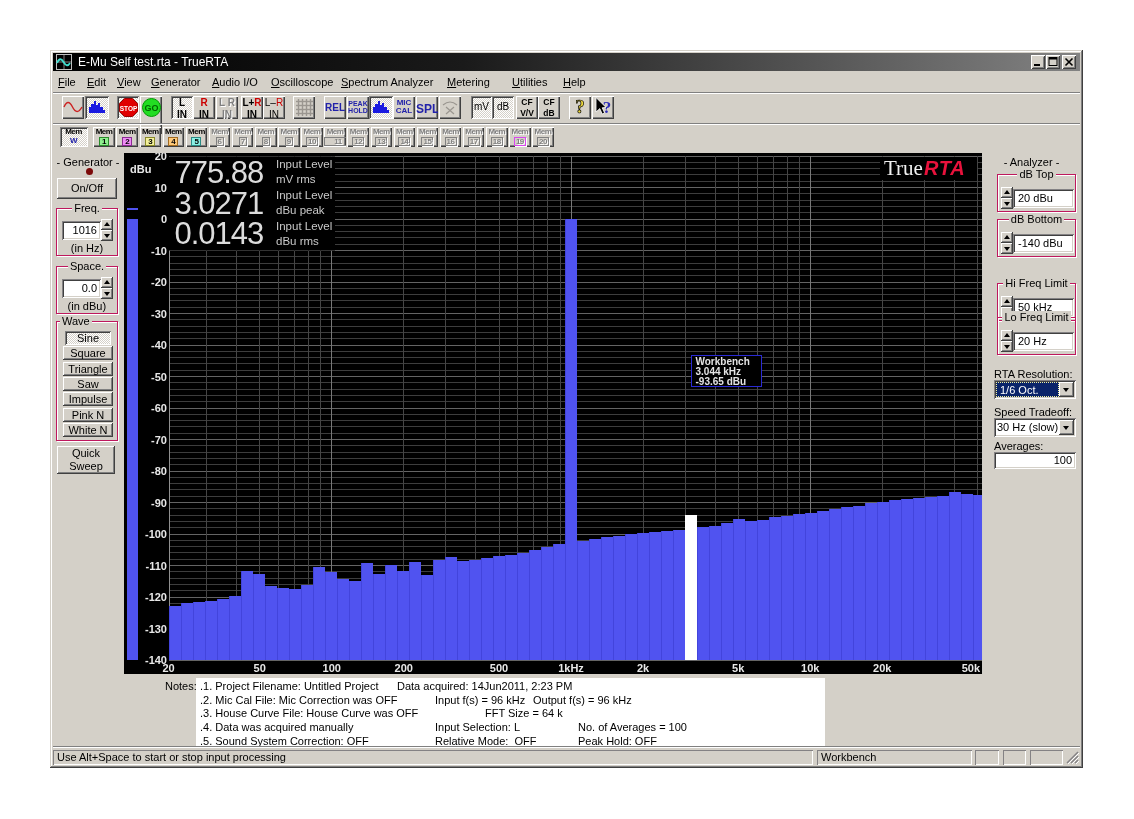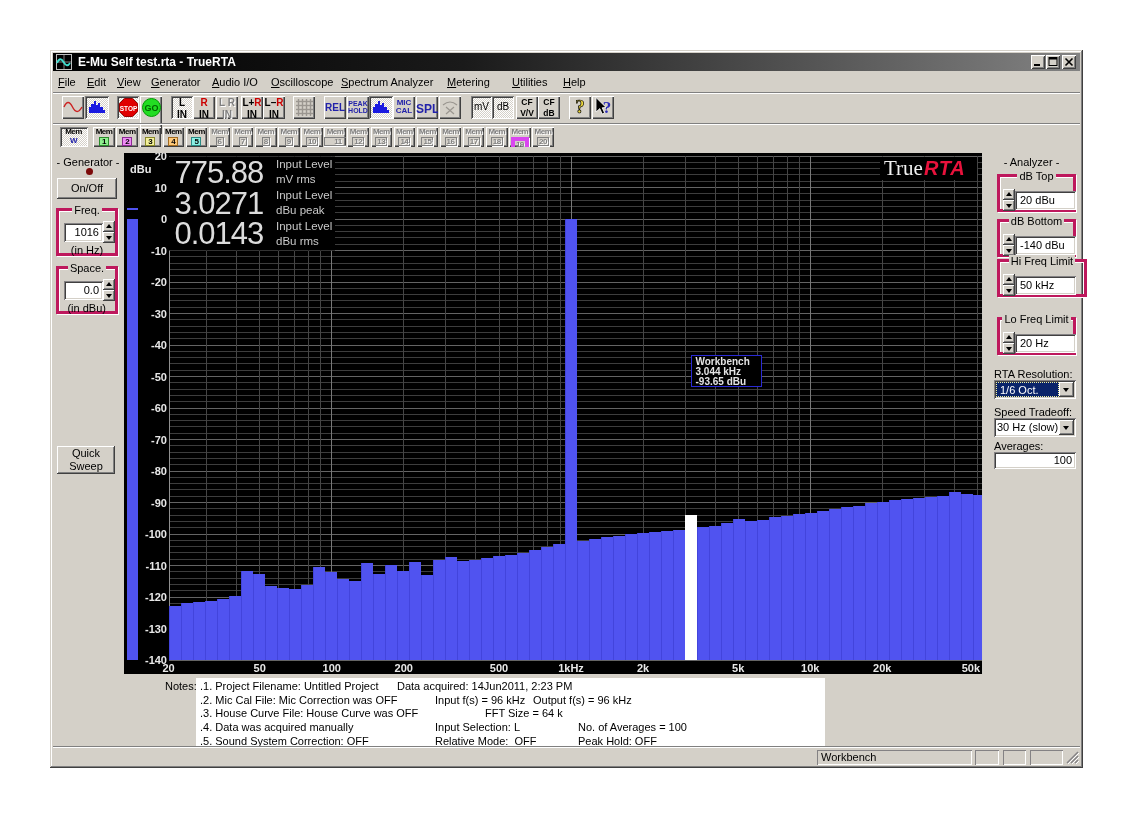--- a/index.html
+++ b/index.html
@@ -1,32 +1,32 @@
 <!DOCTYPE html>
 <html><head><meta charset="utf-8"><style>
 *{margin:0;padding:0;box-sizing:border-box}
 html,body{width:1134px;height:819px;background:#fff;font-family:"Liberation Sans",sans-serif;-webkit-font-smoothing:none}
 #win{position:absolute;left:50px;top:50px;width:1033px;height:718px;background:#d4d0c8;
  box-shadow:inset -1px -1px 0 #404040,inset 1px 1px 0 #d4d0c8,inset -2px -2px 0 #808080,inset 2px 2px 0 #fff}
-#title{position:absolute;left:3px;top:3px;right:3px;height:18px;background:linear-gradient(90deg,#000 0%,#1a1a1a 40%,#828282 100%);color:#fff;font-weight:bold;font-size:12px}
+#title{position:absolute;left:3px;top:3px;right:3px;height:18px;background:linear-gradient(90deg,#000 0%,#1a1a1a 40%,#828282 100%);color:#fff;font-weight:normal;font-size:12px}
 #title .txt{position:absolute;left:25px;top:2px}
 .capbtn{position:absolute;top:2px;width:14px;height:14px;background:#d4d0c8;
  box-shadow:inset 1px 1px 0 #fff,inset -1px -1px 0 #404040,inset 2px 2px 0 #d4d0c8,inset -2px -2px 0 #808080}
 #menubar{position:absolute;left:3px;top:22px;right:3px;height:20px;font-size:11px;color:#000}
 #menubar span{position:absolute;top:4px}
 #menubar u{text-decoration:underline}
 .tbrow{position:absolute;left:3px;right:3px}
 .tbtn{position:absolute;background:#d4d0c8;box-shadow:inset 1px 1px 0 #fff,inset -1px -1px 0 #404040,inset -2px -2px 0 #808080;
  font-size:10px;text-align:center;color:#000;overflow:hidden}
 .tbtn.press{background:repeating-conic-gradient(#fff 0 25%,#d4d0c8 0 50%) 0 0/2px 2px;
  box-shadow:inset 1px 1px 0 #808080,inset -1px -1px 0 #fff,inset 2px 2px 0 #404040}
 .tbtn.dis{color:#808080;text-shadow:1px 1px 0 #fff}
 .blue{color:#2222aa}
 .sep{position:absolute;left:3px;right:3px;height:2px;border-top:1px solid #808080;border-bottom:1px solid #fff}
-.gb{position:absolute;border:3px solid #be185d;box-shadow:inset 1px 1px 0 #fff, 1px 1px 0 #fff}
+.gb{position:absolute;border:1px solid #be185d;box-shadow:inset 1px 1px 0 #fff, 1px 1px 0 #fff}
 .gb>.lg{position:absolute;top:-7px;left:0;right:0;text-align:center;font-size:11px}
 .gb>.lg span{background:#d4d0c8;padding:0 2px}
 .fld{position:absolute;background:#fff;box-shadow:inset 1px 1px 0 #848284,inset -1px -1px 0 #fff,inset 2px 2px 0 #404040,inset -2px -2px 0 #d4d0c8;font-size:11px}
 .btn{position:absolute;background:#d4d0c8;box-shadow:inset -1px -1px 0 #404040,inset 1px 1px 0 #fff,inset -2px -2px 0 #808080,inset 2px 2px 0 #d4d0c8;font-size:11px;text-align:center;color:#000}
 .btn.press{background:repeating-conic-gradient(#fff 0 25%,#d4d0c8 0 50%) 0 0/2px 2px;box-shadow:inset 1px 1px 0 #808080,inset -1px -1px 0 #fff,inset 2px 2px 0 #404040}
 .spin{position:absolute;width:12px}
 .spin>div{position:absolute;left:0;width:12px;background:#d4d0c8;box-shadow:inset -1px -1px 0 #404040,inset 1px 1px 0 #fff,inset -2px -2px 0 #808080,inset 2px 2px 0 #d4d0c8}
 .arr-u{width:0;height:0;border-left:3px solid transparent;border-right:3px solid transparent;border-bottom:4px solid #000;position:absolute;left:3px;top:3px}
 .arr-d{width:0;height:0;border-left:3px solid transparent;border-right:3px solid transparent;border-top:4px solid #000;position:absolute;left:3px;top:4px}
 .lab{position:absolute;font-size:11px;color:#000}
@@ -94,21 +94,21 @@
       <div class="tbtn " style="left:140px;top:46px;width:22px;height:23px">
         <div style="font-size:10px;line-height:12px;margin-top:1px;font-weight:bold"><span style="color:#c00">R</span><br>IN</div>
       </div>
       <div class="tbtn dis" style="left:163px;top:46px;width:22px;height:23px">
         <div style="font-size:10px;line-height:12px;margin-top:1px;font-weight:bold">L R<br>IN</div>
       </div>
       <div class="tbtn " style="left:188px;top:46px;width:22px;height:23px">
         <div style="font-size:10px;line-height:12px;margin-top:1px;font-weight:bold">L+<span style="color:#c00">R</span><br>IN</div>
       </div>
       <div class="tbtn " style="left:210px;top:46px;width:22px;height:23px">
-        <div style="font-size:10px;line-height:12px;margin-top:1px;font-weight:bold">L–<span style="color:#c00">R</span><br>IN</div>
+        <div style="font-size:10px;line-height:12px;margin-top:1px;font-weight:normal">L–<span style="color:#c00">R</span><br>IN</div>
       </div>
       <div class="tbtn dis" style="left:240px;top:46px;width:22px;height:23px"><svg width="17" height="17" style="margin-top:3px">
           <g stroke="#9a9690" stroke-width="1.4">
             <line x1="0" y1="2.5" x2="17" y2="2.5"></line>
             <line x1="0" y1="6.5" x2="17" y2="6.5"></line>
             <line x1="0" y1="10.5" x2="17" y2="10.5"></line>
             <line x1="0" y1="14.5" x2="17" y2="14.5"></line>
             <line x1="2.5" y1="0" x2="2.5" y2="17"></line>
             <line x1="6.5" y1="0" x2="6.5" y2="17"></line>
             <line x1="10.5" y1="0" x2="10.5" y2="17"></line>
@@ -207,21 +207,21 @@
       <div class="tbtn dis" style="left:386.8px;top:77px;width:21.5px;height:20px">
         <div class="memtx">Mem<br><span style="border:1px solid #808080;box-shadow:1px 1px 0 #fff;padding:0 1px;display:inline-block;line-height:7px">16</span></div>
       </div>
       <div class="tbtn dis" style="left:409.9px;top:77px;width:21.5px;height:20px">
         <div class="memtx">Mem<br><span style="border:1px solid #808080;box-shadow:1px 1px 0 #fff;padding:0 1px;display:inline-block;line-height:7px">17</span></div>
       </div>
       <div class="tbtn dis" style="left:433.0px;top:77px;width:21.5px;height:20px">
         <div class="memtx">Mem<br><span style="border:1px solid #808080;box-shadow:1px 1px 0 #fff;padding:0 1px;display:inline-block;line-height:7px">18</span></div>
       </div>
       <div class="tbtn dis" style="left:456.1px;top:77px;width:21.5px;height:20px">
-        <div class="memtx">Mem<br><span style="border:4px solid #d946ef;box-shadow:1px 1px 0 #fff;padding:0 1px;display:inline-block;line-height:7px">19</span></div>
+        <div class="memtx">Mem<br><span style="border:1px solid #d946ef;box-shadow:1px 1px 0 #fff;padding:0 1px;display:inline-block;line-height:7px">19</span></div>
       </div>
       <div class="tbtn dis" style="left:479.2px;top:77px;width:21.5px;height:20px">
         <div class="memtx">Mem<br><span style="border:1px solid #808080;box-shadow:1px 1px 0 #fff;padding:0 1px;display:inline-block;line-height:7px">20</span></div>
       </div>
     </div>
     <div class="lab" style="left:6px;top:106px;width:64px;text-align:center">- Generator -</div>
     <div style="position:absolute;left:36px;top:118px;width:7px;height:7px;border-radius:50%;background:#7c0a0a"></div>
     <div class="btn" style="left:7px;top:128px;width:60px;height:21px;line-height:21px">On/Off</div>
     <div class="gb" style="left:6px;top:158px;width:62px;height:48px">
       <div class="lg"><span>Freq.</span></div>
@@ -241,20 +241,30 @@
       <div class="fld" style="left:5px;top:12px;width:39px;height:19px;line-height:19px;text-align:right;padding-right:4px">0.0</div>
       <div class="spin" style="left:44px;top:10px;height:22px">
         <div style="top:0;height:11px">
           <div class="arr-u"></div>
         </div>
         <div style="top:11px;height:11px">
           <div class="arr-d"></div>
         </div>
       </div>
       <div class="lab" style="left:-2px;top:33px;width:106%;text-align:center">(in dBu)</div>
+    </div>
+    <div class="gb" style="left:6px;top:271px;width:62px;height:120px">
+      <div class="lg" style="text-align:left;left:3px"><span>Wave</span></div>
+      <div class="btn press" style="left:8px;top:9px;width:46px;height:14px;line-height:14px;font-size:11px">Sine</div>
+      <div class="btn" style="left:6px;top:24px;width:50px;height:14px;line-height:14px;font-size:11px">Square</div>
+      <div class="btn" style="left:6px;top:40px;width:50px;height:14px;line-height:14px;font-size:11px">Triangle</div>
+      <div class="btn" style="left:6px;top:55px;width:50px;height:14px;line-height:14px;font-size:11px">Saw</div>
+      <div class="btn" style="left:6px;top:70px;width:50px;height:14px;line-height:14px;font-size:11px">Impulse</div>
+      <div class="btn" style="left:6px;top:86px;width:50px;height:14px;line-height:14px;font-size:11px">Pink N</div>
+      <div class="btn" style="left:6px;top:101px;width:50px;height:14px;line-height:14px;font-size:11px">White N</div>
     </div>
     <div class="btn" style="left:7px;top:396px;width:58px;height:28px;font-size:11px;line-height:13px;padding-top:1px">Quick<br>Sweep</div>
     <svg width="859" height="521" viewBox="0 0 859 521" style="position:absolute;left:74px;top:103px">
       <rect x="0" y="0" width="859" height="521" fill="#000"></rect>
       <g shape-rendering="crispEdges">
         <line x1="45" y1="3.0" x2="858" y2="3.0" stroke="#646464" stroke-width="1"></line>
         <line x1="45" y1="9.3" x2="858" y2="9.3" stroke="#3d3d3d" stroke-width="1"></line>
         <line x1="45" y1="15.6" x2="858" y2="15.6" stroke="#3d3d3d" stroke-width="1"></line>
         <line x1="45" y1="21.9" x2="858" y2="21.9" stroke="#3d3d3d" stroke-width="1"></line>
         <line x1="45" y1="28.2" x2="858" y2="28.2" stroke="#3d3d3d" stroke-width="1"></line>
@@ -576,21 +586,21 @@
       <div class="spin" style="left:3px;top:12px;height:22px">
         <div style="top:0;height:11px">
           <div class="arr-u"></div>
         </div>
         <div style="top:11px;height:11px">
           <div class="arr-d"></div>
         </div>
       </div>
       <div class="fld" style="left:15px;top:14px;width:61px;height:19px;line-height:19px;padding-left:5px">-140 dBu</div>
     </div>
-    <div class="gb" style="left:947px;top:209px;width:90px;height:38px">
+    <div class="gb" style="left:947px;top:233px;width:79px;height:38px">
       <div class="lg"><span>Hi Freq Limit</span></div>
       <div class="spin" style="left:3px;top:12px;height:22px">
         <div style="top:0;height:11px">
           <div class="arr-u"></div>
         </div>
         <div style="top:11px;height:11px">
           <div class="arr-d"></div>
         </div>
       </div>
       <div class="fld" style="left:15px;top:14px;width:61px;height:19px;line-height:19px;padding-left:5px">50 kHz</div>
@@ -632,20 +642,23 @@
     <div class="lab" style="left:483px;top:644px;white-space:pre">Output f(s) = 96 kHz</div>
     <div class="lab" style="left:150px;top:657px;white-space:pre">.3. House Curve File: House Curve was OFF</div>
     <div class="lab" style="left:435px;top:657px;white-space:pre">FFT Size = 64 k</div>
     <div class="lab" style="left:150px;top:671px;white-space:pre">.4. Data was acquired manually</div>
     <div class="lab" style="left:385px;top:671px;white-space:pre">Input Selection: L</div>
     <div class="lab" style="left:528px;top:671px;white-space:pre">No. of Averages = 100</div>
     <div class="lab" style="left:150px;top:685px;white-space:pre">.5. Sound System Correction: OFF</div>
     <div class="lab" style="left:385px;top:685px;white-space:pre">Relative Mode:  OFF</div>
     <div class="lab" style="left:528px;top:685px;white-space:pre">Peak Hold: OFF</div>
     <div id="status">
+      <div class="spanel" style="left:0px;width:760px">
+        <span style="position:absolute;left:4px;top:1px">Use Alt+Space to start or stop input processing</span>
+      </div>
       <div class="spanel" style="left:764px;width:155px">
         <span style="position:absolute;left:4px;top:1px">Workbench</span>
       </div>
       <div class="spanel" style="left:922px;width:24px"></div>
       <div class="spanel" style="left:950px;width:23px"></div>
       <div class="spanel" style="left:977px;width:33px"></div>
       <svg style="position:absolute;right:1px;bottom:1px" width="13" height="13">
         <g stroke="#848284" stroke-width="1.5">
           <line x1="12" y1="1" x2="1" y2="12"></line>
           <line x1="12" y1="5" x2="5" y2="12"></line>

